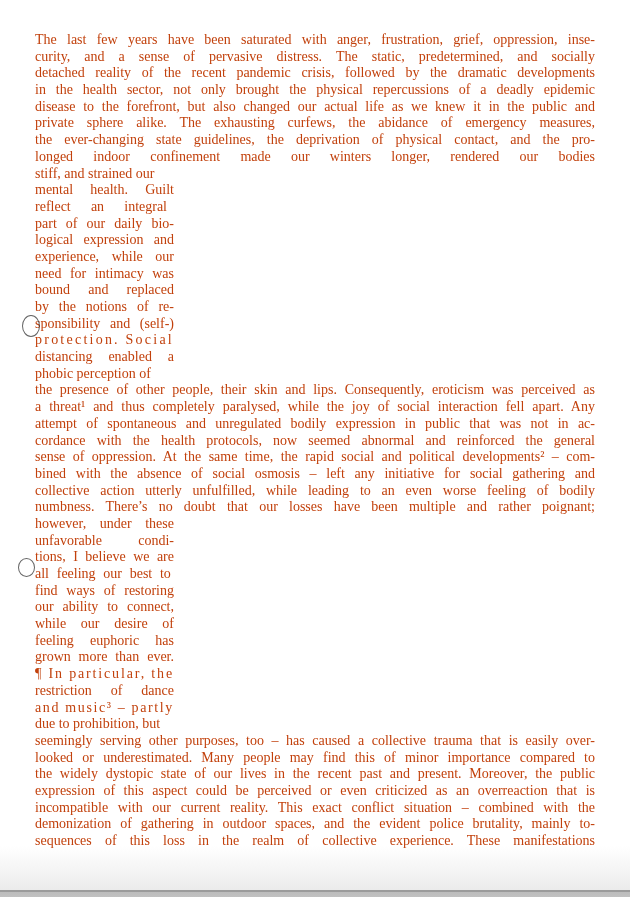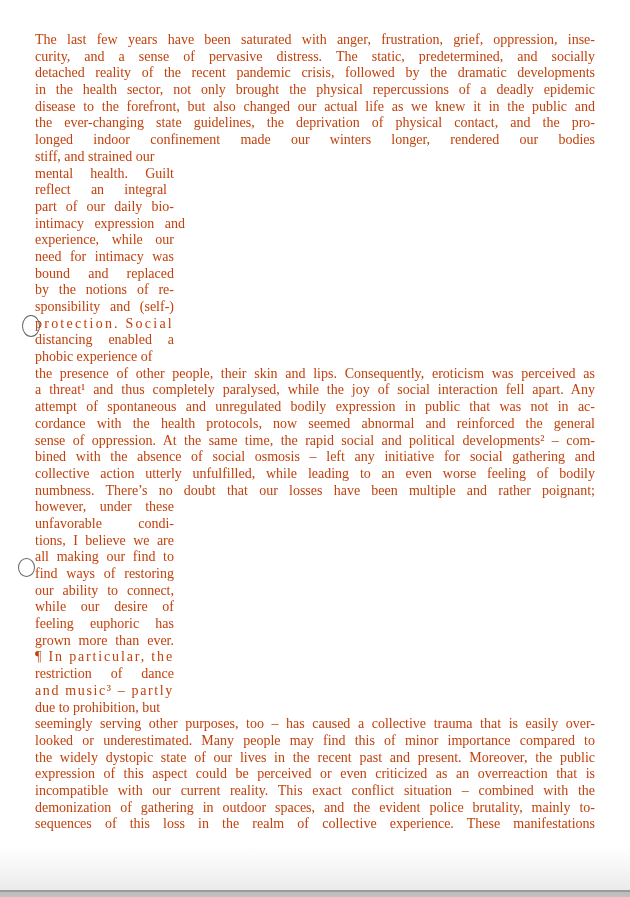--- a/index.html
+++ b/index.html
@@ -33,53 +33,54 @@
 <body>
 
 <div class="page">
   <div class="content" id="content" style="color: #c2410c;">
       <div class="section full">
         <div class="line"><span style="letter-spacing: 0px; word-spacing: 6.73568px;">The last few years have been saturated with anger, frustration, grief, oppression, inse-</span></div>
         <div class="line"><span style="letter-spacing: 0px; word-spacing: 10.5483px;">curity, and a sense of pervasive distress. The static, predetermined, and socially</span></div>
         <div class="line"><span style="letter-spacing: 0px; word-spacing: 7.08665px;">detached reality of the recent pandemic crisis, followed by the dramatic developments</span></div>
         <div class="line"><span style="letter-spacing: 0px; word-spacing: 6.39423px;">in the health sector, not only brought the physical repercussions of a deadly epidemic</span></div>
         <div class="line"><span style="letter-spacing: 0px; word-spacing: 4.21783px;">disease to the forefront, but also changed our actual life as we knew it in the public and</span></div>
+        <div class="line"><span style="letter-spacing: 0px; word-spacing: 9.36406px;">private sphere alike. The exhausting curfews, the abidance of emergency measures,</span></div>
         <div class="line"><span style="letter-spacing: 0px; word-spacing: 8.55966px;">the ever-changing state guidelines, the deprivation of physical contact, and the pro-</span></div>
         <div class="line"><span style="letter-spacing: 0px; word-spacing: 16.7535px;">longed indoor confinement made our winters longer, rendered our bodies</span></div>
         <div class="line"><span style="letter-spacing: 0px; word-spacing: 0px;">stiff, and strained our</span></div>
       </div>
       <div class="section narrow">
         <div class="line"><span style="letter-spacing: 0px; word-spacing: 13.7031px;">mental health. Guilt</span></div>
         <div class="line"><span style="letter-spacing: 0px; word-spacing: 16.6406px;">reflect an integral</span></div>
         <div class="line"><span style="letter-spacing: 0px; word-spacing: 5.58984px;">part of our daily bio-</span></div>
-        <div class="line"><span style="letter-spacing: 0px; word-spacing: 6.90625px;">intimacy expression and</span></div>
+        <div class="line"><span style="letter-spacing: 0px; word-spacing: 6.90625px;">logical expression and</span></div>
         <div class="line"><span style="letter-spacing: 0px; word-spacing: 9.05469px;">experience, while our</span></div>
         <div class="line"><span style="letter-spacing: 0px; word-spacing: 4.99479px;">need for intimacy was</span></div>
         <div class="line"><span style="letter-spacing: 0px; word-spacing: 14.6875px;">bound and replaced</span></div>
         <div class="line"><span style="letter-spacing: 0px; word-spacing: 6.36719px;">by the notions of re-</span></div>
         <div class="line"><span style="letter-spacing: 0px; word-spacing: 6.11719px;">sponsibility and (self-)</span></div>
         <div class="line"><span style="letter-spacing: 2.23524px; word-spacing: 0px;">protection. Social</span></div>
         <div class="line"><span style="letter-spacing: 0px; word-spacing: 12.3516px;">distancing enabled a</span></div>
-        <div class="line"><span style="letter-spacing: 0px; word-spacing: 0px;">phobic experience of</span></div>
+        <div class="line"><span style="letter-spacing: 0px; word-spacing: 0px;">phobic perception of</span></div>
       </div>
       <div class="section full">
         <div class="line"><span style="letter-spacing: 0px; word-spacing: 4.20913px;">the presence of other people, their skin and lips. Consequently, eroticism was perceived as</span></div>
         <div class="line"><span style="letter-spacing: 0px; word-spacing: 4.43304px;">a threat¹ and thus completely paralysed, while the joy of social interaction fell apart. Any</span></div>
         <div class="line"><span style="letter-spacing: 0px; word-spacing: 5.78125px;">attempt of spontaneous and unregulated bodily expression in public that was not in ac-</span></div>
         <div class="line"><span style="letter-spacing: 0px; word-spacing: 7.65341px;">cordance with the health protocols, now seemed abnormal and reinforced the general</span></div>
         <div class="line"><span style="letter-spacing: 0px; word-spacing: 3.9308px;">sense of oppression. At the same time, the rapid social and political developments² – com-</span></div>
         <div class="line"><span style="letter-spacing: 0px; word-spacing: 6.17522px;">bined with the absence of social osmosis – left any initiative for social gathering and</span></div>
         <div class="line"><span style="letter-spacing: 0px; word-spacing: 7.30339px;">collective action utterly unfulfilled, while leading to an even worse feeling of bodily</span></div>
         <div class="line"><span style="letter-spacing: 0px; word-spacing: 7.70964px;">numbness. There’s no doubt that our losses have been multiple and rather poignant;</span></div>
       </div>
       <div class="section narrow">
         <div class="line"><span style="letter-spacing: 0px; word-spacing: 10.1094px;">however, under these</span></div>
         <div class="line"><span style="letter-spacing: 0px; word-spacing: 32.875px;">unfavorable condi-</span></div>
         <div class="line"><span style="letter-spacing: 0px; word-spacing: 3.94141px;">tions, I believe we are</span></div>
-        <div class="line"><span style="letter-spacing: 0px; word-spacing: 4.22656px;">all making our find to</span></div>
+        <div class="line"><span style="letter-spacing: 0px; word-spacing: 4.22656px;">all feeling our best to</span></div>
         <div class="line"><span style="letter-spacing: 0px; word-spacing: 5.24479px;">find ways of restoring</span></div>
         <div class="line"><span style="letter-spacing: 0px; word-spacing: 5.38021px;">our ability to connect,</span></div>
         <div class="line"><span style="letter-spacing: 0px; word-spacing: 11.2135px;">while our desire of</span></div>
         <div class="line"><span style="letter-spacing: 0px; word-spacing: 12.7422px;">feeling euphoric has</span></div>
         <div class="line"><span style="letter-spacing: 0px; word-spacing: 4.34375px;">grown more than ever.</span></div>
         <div class="line"><span style="letter-spacing: 1.84062px; word-spacing: 0px;">¶ In particular, the</span></div>
         <div class="line"><span style="letter-spacing: 0px; word-spacing: 15.4688px;">restriction of dance</span></div>
         <div class="line"><span style="letter-spacing: 1.63076px; word-spacing: 0px;">and music³ – partly</span></div>
         <div class="line"><span style="letter-spacing: 0px; word-spacing: 0px;">due to prohibition, but</span></div>
       </div>

